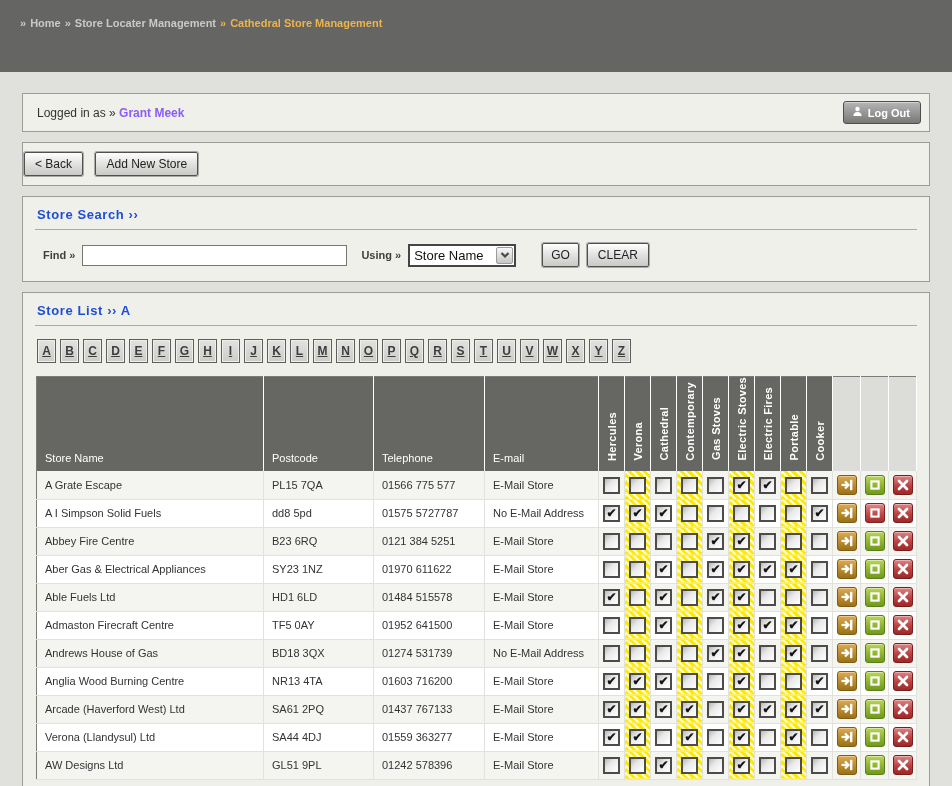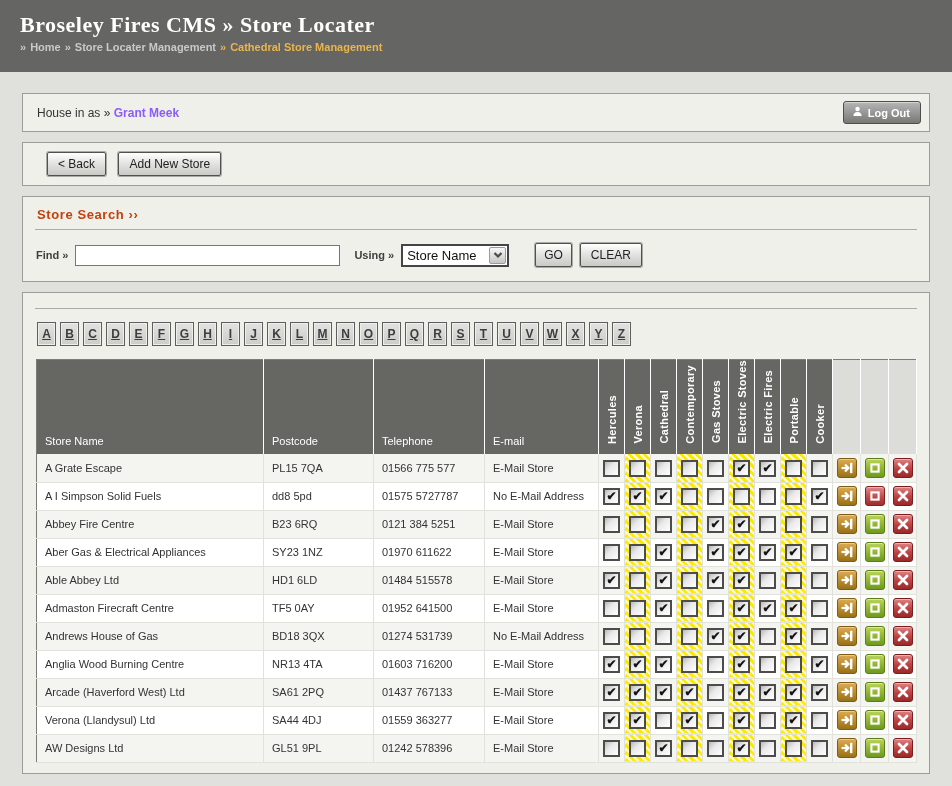--- a/index.html
+++ b/index.html
@@ -47,28 +47,28 @@
   
   .btn {
     display:inline-block;
     background:linear-gradient(#FFFFFF,#E4E4E2 45%,#C9C9C6);
     border:1px solid #515151; border-radius:2px;
     box-shadow:0 0 0 1px #A9A9A6;
     font-size:12px; color:#222;
     padding:4px 10px; margin-right:8px; cursor:pointer;
     font-family:"Liberation Sans", sans-serif;
   }
-  .toolbar { padding:9px 24px; }
-
-  
-  .section-title { font-size:13px; font-weight:bold; color:#c2410c; letter-spacing:0.6px; padding:2px 2px 0 2px; }
+  .toolbar { padding:9px 1px; }
+
+  
+  .section-title { font-size:13px; font-weight:bold; color:#1d4ed8; letter-spacing:0.6px; padding:2px 2px 0 2px; }
   .rule { border-top:1px solid #ABABA7; margin:7px 0 0 0; }
 
   
-  .search-row { display:flex; align-items:center; margin:13px 2px 6px 1px; }
+  .search-row { display:flex; align-items:center; margin:13px 2px 6px 8px; }
   .mini-label { font-size:11px; font-weight:bold; color:#3E3E3C; white-space:nowrap; }
   .search-input {
     width:265px; height:21px; margin-left:7px;
     border:1px solid #767672; background:#FFFFFF;
     font-size:12px; padding:2px 4px; font-family:"Liberation Sans", sans-serif;
   }
   .using-label { margin-left:14px; }
   .select {
     display:inline-flex; align-items:center; justify-content:space-between;
     width:108px; height:23px; margin-left:7px;
@@ -138,27 +138,26 @@
   .ico.gold  { background:linear-gradient(#DBAA58,#B98A2D 55%,#9A7119); border:1px solid #7E5C12; box-shadow:inset 0 1px 0 #EFC98C; }
   .ico.green { background:linear-gradient(#BCD45B,#8FB432 55%,#6E9A1E); border:1px solid #5C7E14; box-shadow:inset 0 1px 0 #D9E9A0; }
   .ico.redsq { background:linear-gradient(#DE8A8A,#C04B4B 55%,#A22C2C); border:1px solid #872121; box-shadow:inset 0 1px 0 #EDB3B3; }
   .ico.del   { background:linear-gradient(#DE8484,#BC4040 55%,#9C2828); border:1px solid #7C1D1D; box-shadow:inset 0 1px 0 #EDB0B0; }
   a.email-link { color:#333; text-decoration:none; cursor:pointer; }
 </style>
 </head>
 <body>
 
 <div class="topbar">
-  <div class="app-title">Broseley Fires CMS » Store Locater</div>
   <div class="breadcrumb" id="breadcrumb"><span class="sep">»</span><a>Home</a><span class="sep">»</span><a>Store Locater Management</a><span class="sep active">»</span><a class="active">Cathedral Store Management</a></div>
 </div>
 
 <div class="panel first session">
   <div class="session-text">
-    <span>House in as »</span>
+    <span>Logged in as »</span>
     <b>Grant Meek</b>
   </div>
   <button class="logout-btn">
     <span class="lo-ic"><svg width="11" height="11" viewBox="0 0 12 12">
           <circle cx="6" cy="3.2" r="2.4" fill="#fff"></circle>
           <path d="M1.5 11c0-2.8 2-4.4 4.5-4.4s4.5 1.6 4.5 4.4z" fill="#fff"></path>
         </svg></span>
     <span>Log Out</span>
   </button>
 </div>
@@ -182,20 +181,21 @@
             <path d="M1.5 2 5 5.5 8.5 2" stroke="#4A4A4A" stroke-width="2.2" fill="none"></path>
           </svg>
         </span>
     </div>
     <button class="btn go-btn">GO</button>
     <button class="btn clear-btn">CLEAR</button>
   </div>
 </div>
 
 <div class="panel">
+  <div class="section-title">Store List ›› A</div>
   <div class="rule"></div>
   <div class="alphabet" id="alphabet"><a class="letter">A</a><a class="letter">B</a><a class="letter">C</a><a class="letter">D</a><a class="letter">E</a><a class="letter">F</a><a class="letter">G</a><a class="letter">H</a><a class="letter">I</a><a class="letter">J</a><a class="letter">K</a><a class="letter">L</a><a class="letter">M</a><a class="letter">N</a><a class="letter">O</a><a class="letter">P</a><a class="letter">Q</a><a class="letter">R</a><a class="letter">S</a><a class="letter">T</a><a class="letter">U</a><a class="letter">V</a><a class="letter">W</a><a class="letter">X</a><a class="letter">Y</a><a class="letter">Z</a></div>
   <table class="store-table" id="store-table">
     <colgroup>
       <col style="width:227px">
         <col style="width:110px">
         <col style="width:111px">
         <col style="width:114px">
       <col style="width:26px">
         <col style="width:26px">
@@ -353,21 +353,21 @@
                 <rect x="2.4" y="2.4" width="7.2" height="7.2" fill="none" stroke="#fff" stroke-width="2.1"></rect>
               </svg>
             </span></td>
           <td class="action"><span class="ico del">
               <svg width="12" height="12" viewBox="0 0 12 12">
                 <path d="M2 2 10 10 M10 2 2 10" stroke="#fff" stroke-width="2.7" stroke-linecap="round"></path>
               </svg>
             </span></td>
         </tr>
         <tr class="odd">
-          <td>Able Abbey Ltd</td>
+          <td>Able Fuels Ltd</td>
           <td>HD1 6LD</td>
           <td>01484 515578</td>
           <td><a class="email-link">E-Mail Store</a></td>
           <td class="check"><span class="cb">✔</span></td>
           <td class="check hl"><span class="cb"></span></td>
           <td class="check"><span class="cb">✔</span></td>
           <td class="check hl"><span class="cb"></span></td>
           <td class="check"><span class="cb">✔</span></td>
           <td class="check hl"><span class="cb">✔</span></td>
           <td class="check"><span class="cb"></span></td>

